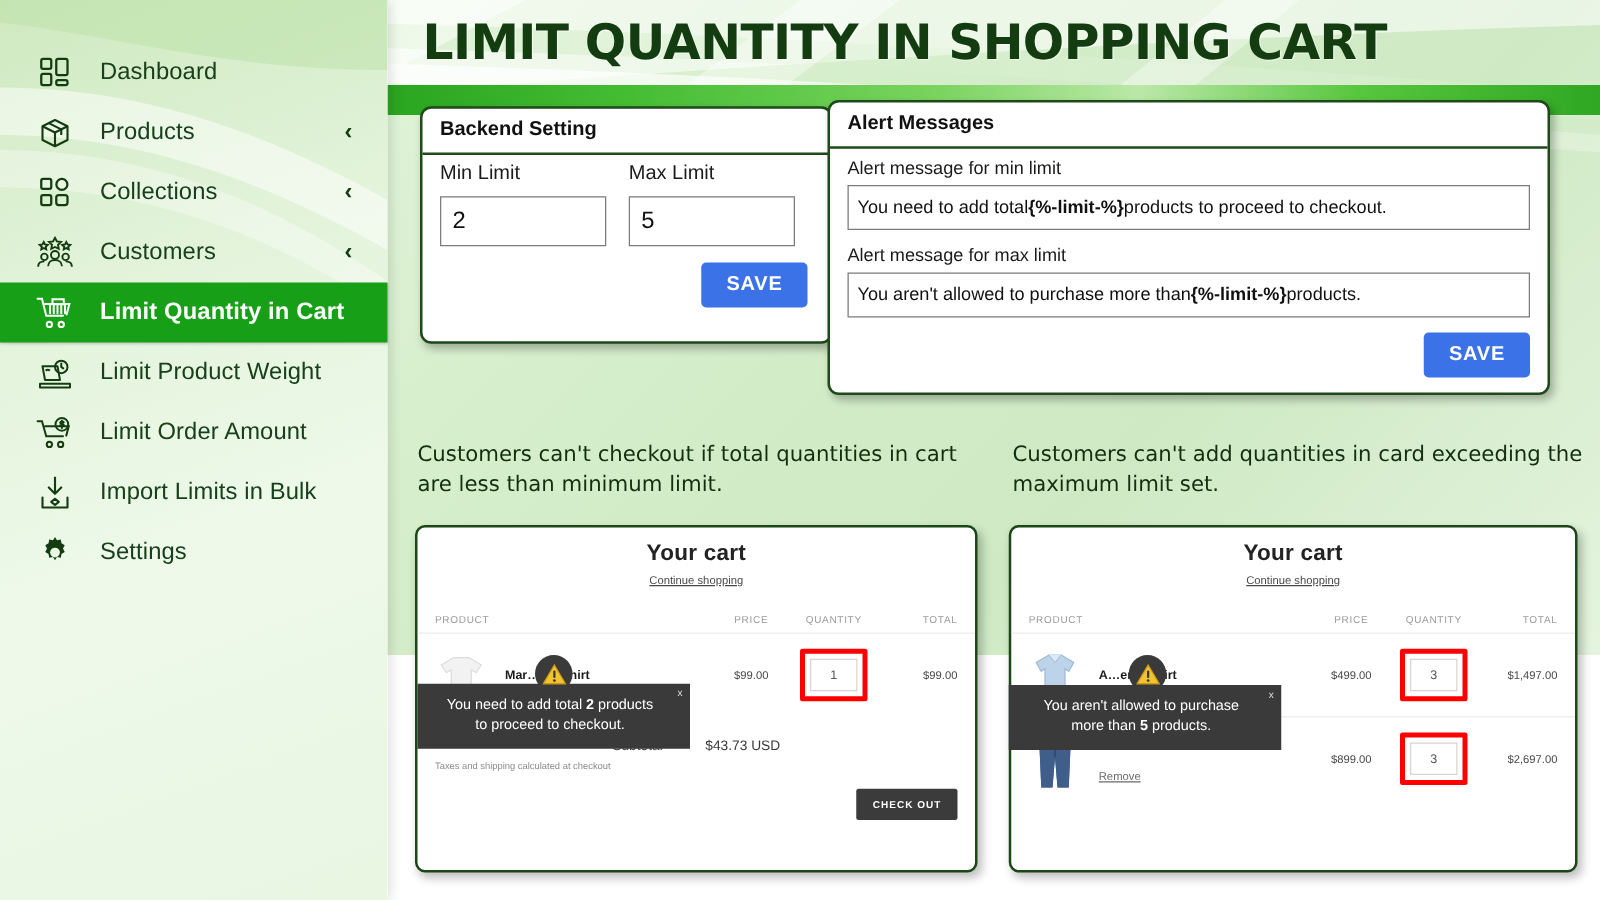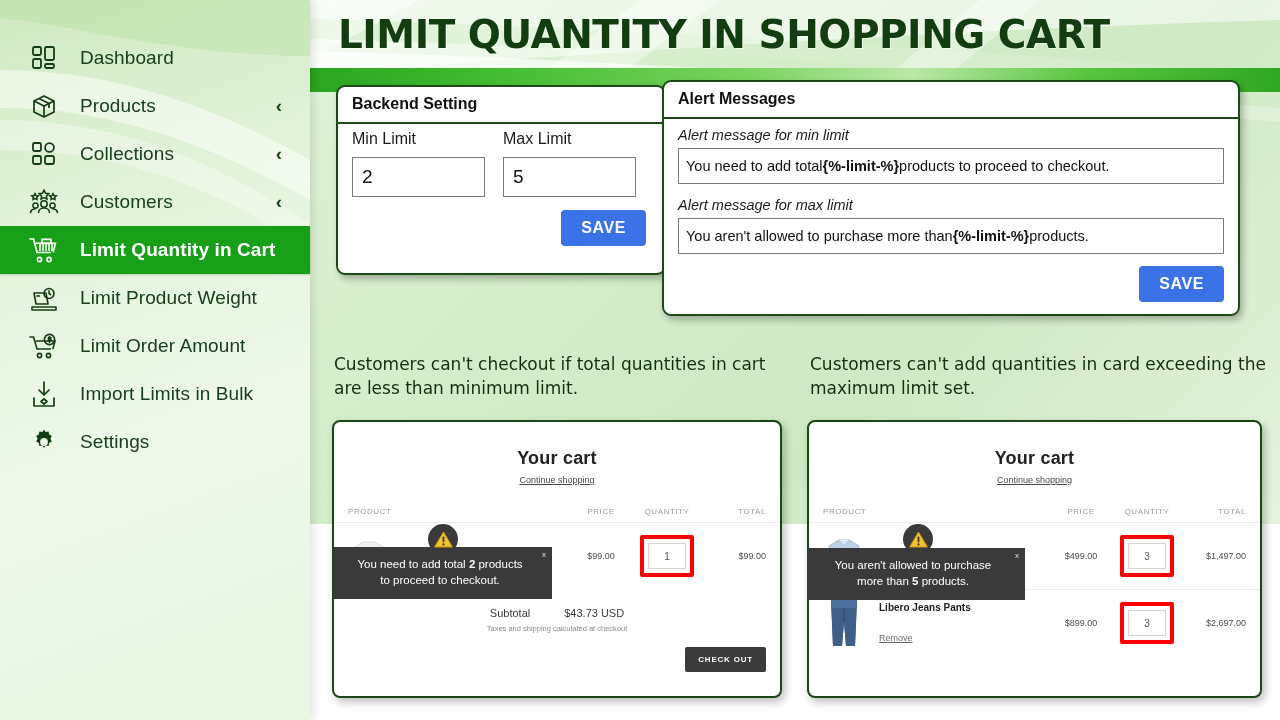--- a/index.html
+++ b/index.html
@@ -124,21 +124,21 @@
     font-weight: 700;
     letter-spacing: .6px;
     padding: 9px 20px;
     cursor: pointer;
     font-family: "Liberation Sans", sans-serif;
   }
   .save-wrap-backend { display: flex; justify-content: flex-end; margin-top: 13px; padding-right: 4px; }
 
   
   #alert-card { left: 352px; top: 80px; width: 578px; height: 236px; }
-  .msg-label { font-size: 14.5px; color: #1b1b1b; margin: 2px 0 5px; font-style: italic; }
+  .msg-label { font-size: 14.5px; color: #1b1b1b; margin: 2px 0 5px; }
   .msg-input {
     width: 100%; height: 36px;
     border: 1px solid #7b7b7b;
     background: #fff;
     display: flex; align-items: center;
     padding: 0 7px;
     font-size: 14.5px;
     color: #111;
     white-space: nowrap; overflow: hidden;
   }
@@ -167,21 +167,21 @@
     overflow: hidden;
   }
   #cart-left  { left: 22px; top: 420px; width: 450px; height: 278px; }
   #cart-right { left: 497px; top: 420px; width: 455px; height: 278px; }
 
   .cart-title {
     text-align: center;
     font-size: 18px;
     font-weight: 700;
     color: #222;
-    padding-top: 26px;
+    padding-top: 10px;
     letter-spacing: .2px;
   }
   .cart-continue {
     text-align: center;
     margin-top: 6px;
     font-size: 9px;
     color: #4a4a4a;
   }
   .cart-continue span { text-decoration: underline; cursor: pointer; }
 
@@ -230,21 +230,21 @@
     background: #fff;
   }
 
   .cart-foot { padding: 4px 14px 0; }
   .subtotal-row {
     display: flex; justify-content: center; align-items: baseline;
     gap: 34px;
     font-size: 11px; color: #3a3a3a;
     margin-top: 14px;
   }
-  .tax-note { text-align: center; font-size: 7.5px; color: #8a8a8a; margin-top: 5px; }
+  .tax-note { text-align: left; font-size: 7.5px; color: #8a8a8a; margin-top: 5px; }
   .checkout-wrap { display: flex; justify-content: flex-end; margin-top: 14px; }
   .btn-checkout {
     background: #3b3b3b; color: #fff;
     border: none; border-radius: 2px;
     font-size: 8px; font-weight: 700; letter-spacing: .8px;
     padding: 8px 13px;
     cursor: pointer;
     font-family: "Liberation Sans", sans-serif;
   }
 

